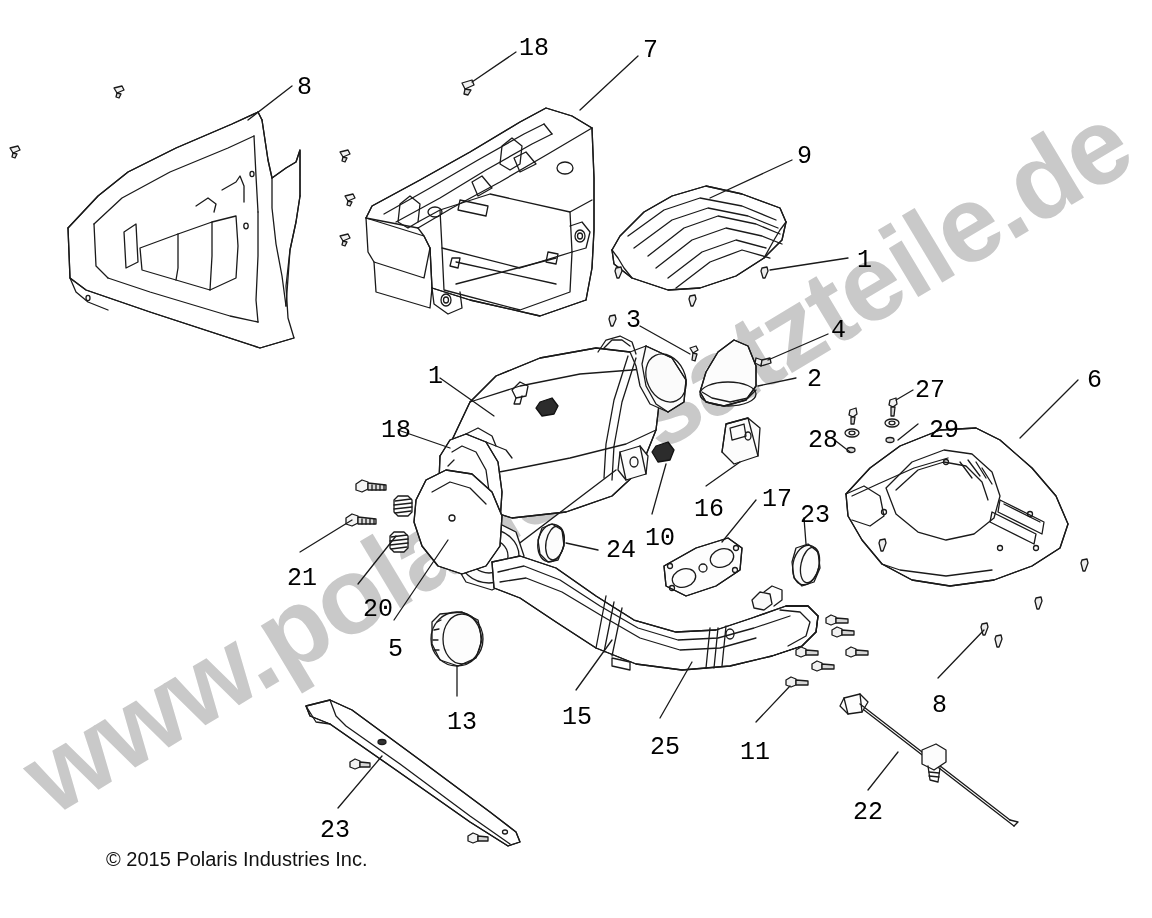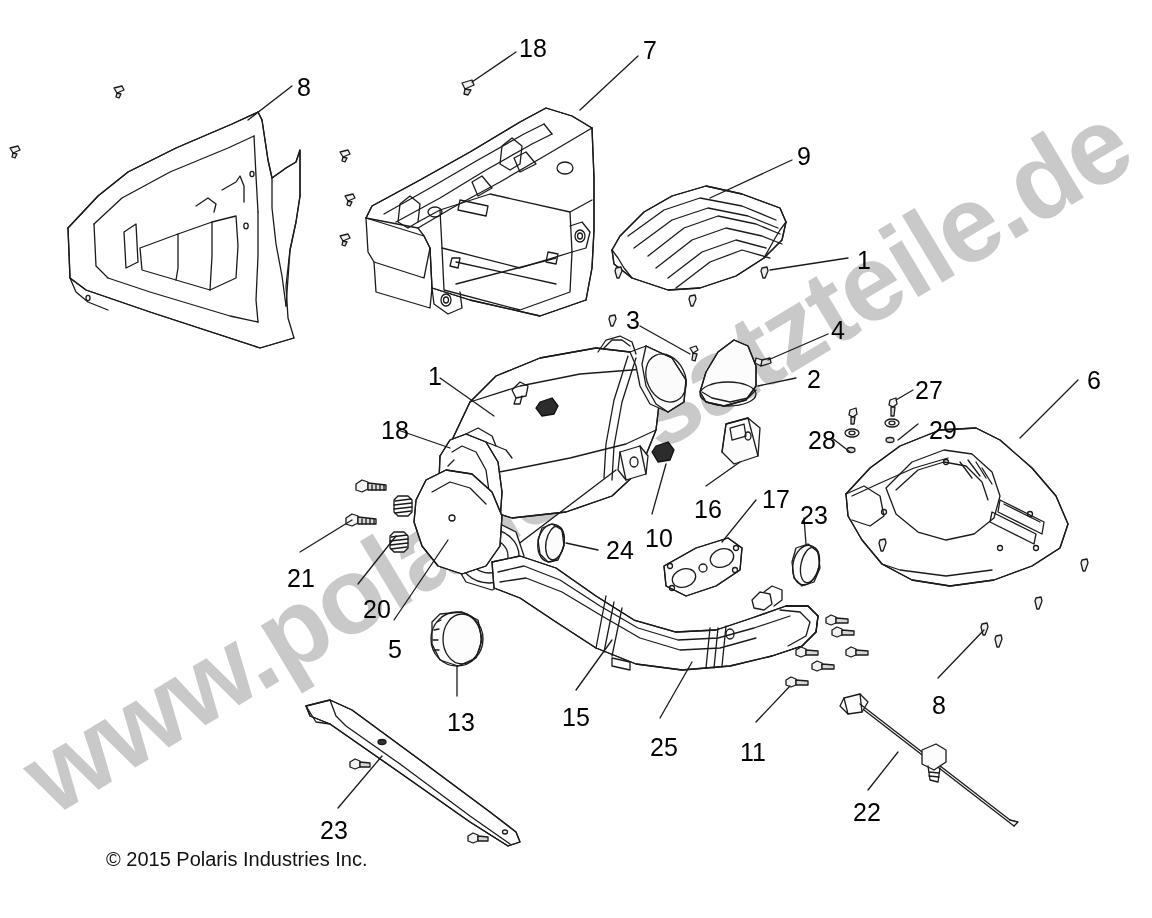--- a/index.html
+++ b/index.html
@@ -23,21 +23,21 @@
     color:#c9c9c9;
     white-space:nowrap;
   }
 
   
   #drawing{position:absolute;left:0;top:0;width:1152px;height:918px;}
 
   
   .callout{
     position:absolute;
-    font-family:Liberation Sans, sans-serif;
+    font-family:Liberation Mono, monospace;
     font-size:25px;
     color:#000;
     line-height:1;
     white-space:nowrap;
   }
 
   
   #copyright{
     position:absolute;left:106px;top:848px;
     font-family:"Liberation Sans","DejaVu Sans",sans-serif;

